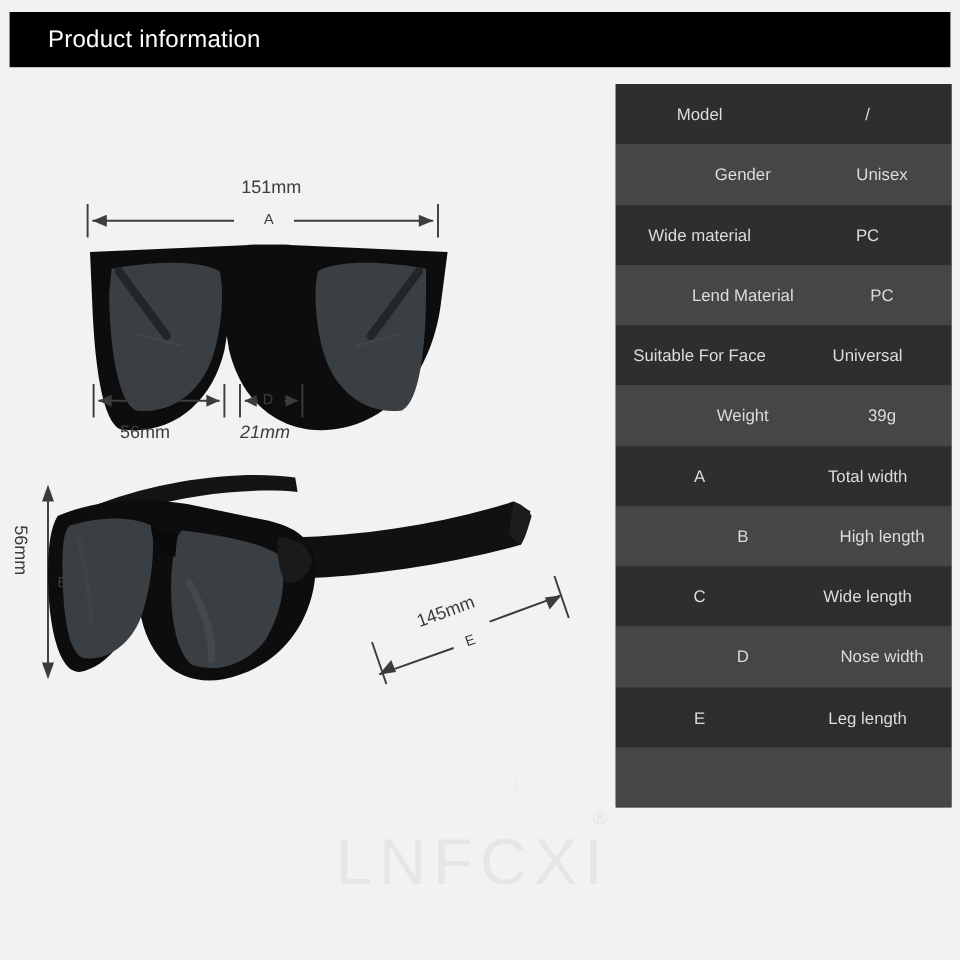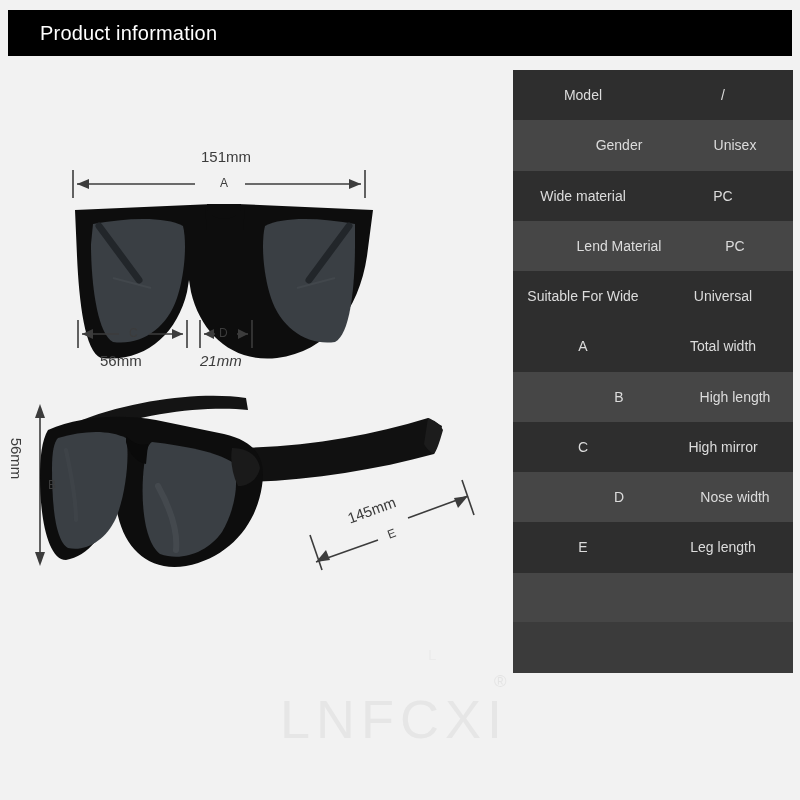--- a/index.html
+++ b/index.html
@@ -322,34 +322,38 @@
         </div>
         <div class="spec-row odd">
           <div class="spec-cell spec-key">Wide material</div>
           <div class="spec-cell spec-val">PC</div>
         </div>
         <div class="spec-row even">
           <div class="spec-cell spec-key">Lend Material</div>
           <div class="spec-cell spec-val">PC</div>
         </div>
         <div class="spec-row odd">
-          <div class="spec-cell spec-key">Suitable For Wide</div>
+          <div class="spec-cell spec-key">Suitable For Face</div>
           <div class="spec-cell spec-val">Universal</div>
+        </div>
+        <div class="spec-row even">
+          <div class="spec-cell spec-key">Weight</div>
+          <div class="spec-cell spec-val">39g</div>
         </div>
         <div class="spec-row odd">
           <div class="spec-cell spec-key">A</div>
           <div class="spec-cell spec-val">Total width</div>
         </div>
         <div class="spec-row even">
           <div class="spec-cell spec-key">B</div>
           <div class="spec-cell spec-val">High length</div>
         </div>
         <div class="spec-row odd">
           <div class="spec-cell spec-key">C</div>
-          <div class="spec-cell spec-val">High mirror</div>
+          <div class="spec-cell spec-val">Wide length</div>
         </div>
         <div class="spec-row even">
           <div class="spec-cell spec-key">D</div>
           <div class="spec-cell spec-val">Nose width</div>
         </div>
         <div class="spec-row odd">
           <div class="spec-cell spec-key">E</div>
           <div class="spec-cell spec-val">Leg length</div>
         </div>
       </div>

